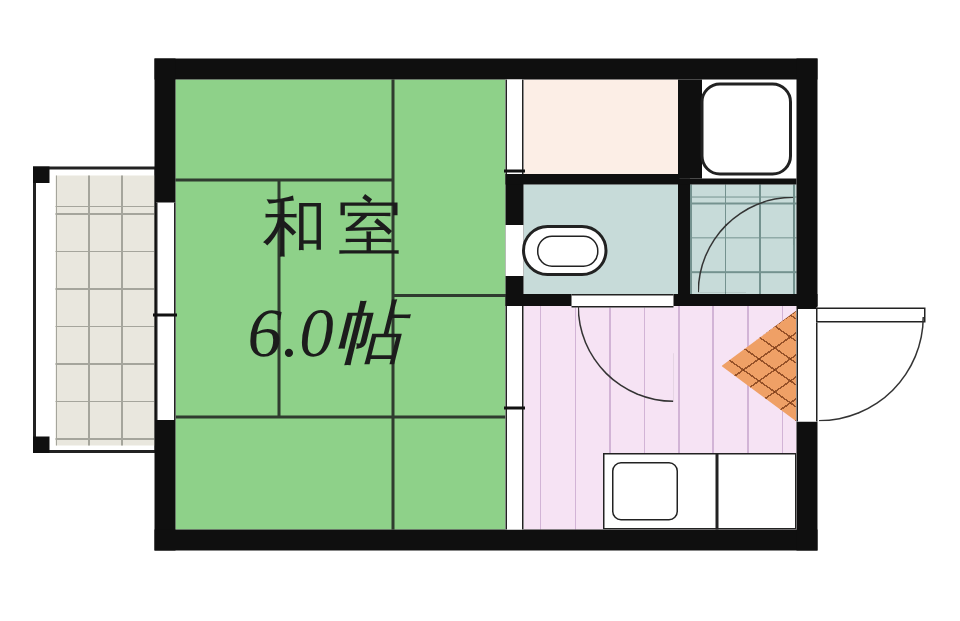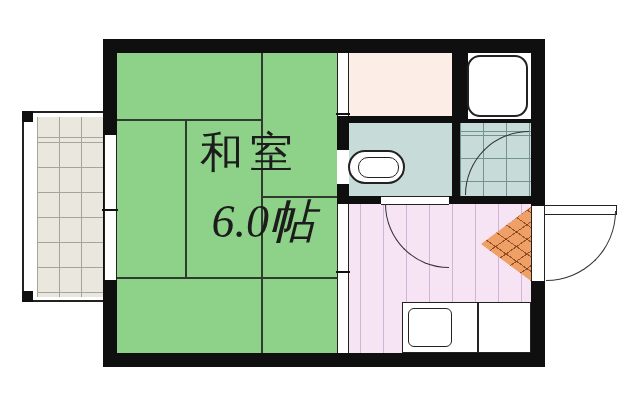--- a/index.html
+++ b/index.html
@@ -109,16 +109,16 @@
 
   <div class="abs fixture" style="left:348px;top:150px;width:57px;height:34px;border-radius:17px;"></div>
   <div class="abs" style="left:358px;top:157px;width:41px;height:21px;border:1.5px solid #222;border-radius:10px;background:#fff;"></div>
 
   <div class="abs fixture" style="left:467px;top:55px;width:61px;height:62px;border-radius:13px;"></div>
 
   <div class="abs" style="left:402px;top:302px;width:129px;height:51px;background:#fff;border:1.5px solid #222;"></div>
   <div class="abs" style="left:477px;top:302px;width:2px;height:51px;background:#222;"></div>
   <div class="abs" style="left:408px;top:308px;width:44px;height:39px;background:#fff;border:1.5px solid #222;border-radius:6px;"></div>
 
-  <div class="label" style="left:175px;top:131px;width:125px;text-align:right;font-size:43px;letter-spacing:7px;">和室</div>
-  <div class="label" style="left:165px;top:199px;width:150px;text-align:right;font-size:46px;font-style:italic;">6.0帖</div>
+  <div class="label" style="left:175px;top:131px;width:125px;text-align:left;font-size:43px;letter-spacing:7px;">和室</div>
+  <div class="label" style="left:165px;top:199px;width:150px;text-align:left;font-size:46px;font-style:italic;">6.0帖</div>
 
 </div>
 
 </body></html>

